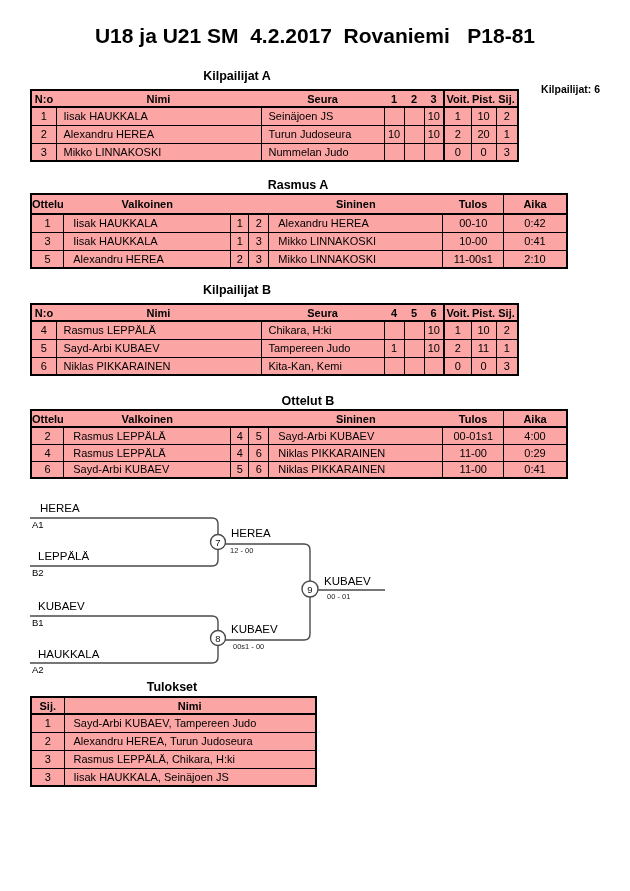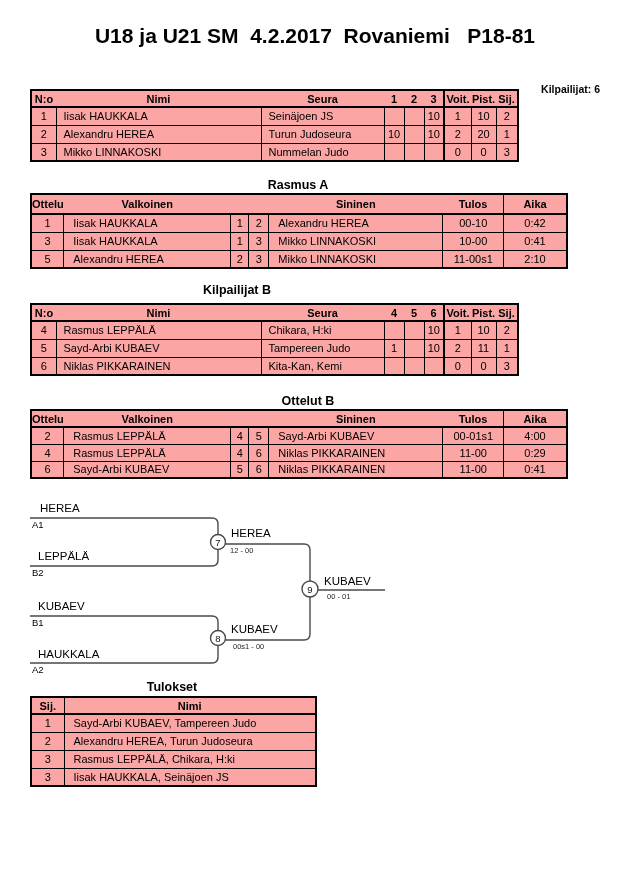--- a/index.html
+++ b/index.html
@@ -47,20 +47,21 @@
   .cnum  { font-size:9.5px; fill:#111; text-anchor:middle; font-family:"Liberation Sans",sans-serif; }
 </style>
 </head>
 <body>
 
 <div class="page">
 
   <div class="title">U18 ja U21 SM  4.2.2017  Rovaniemi   P18-81</div>
   <div class="count">Kilpailijat: 6</div>
 
+  <div class="h-sec" style="left:137px;top:69px">Kilpailijat A</div>
   <table class="res pool" style="left:30px;top:89px">
     <colgroup>
         <col style="width:25px">
         <col style="width:205px">
         <col style="width:123px">
         <col style="width:20px">
         <col style="width:20px">
         <col style="width:20px">
         <col style="width:27px">
         <col style="width:25px">

